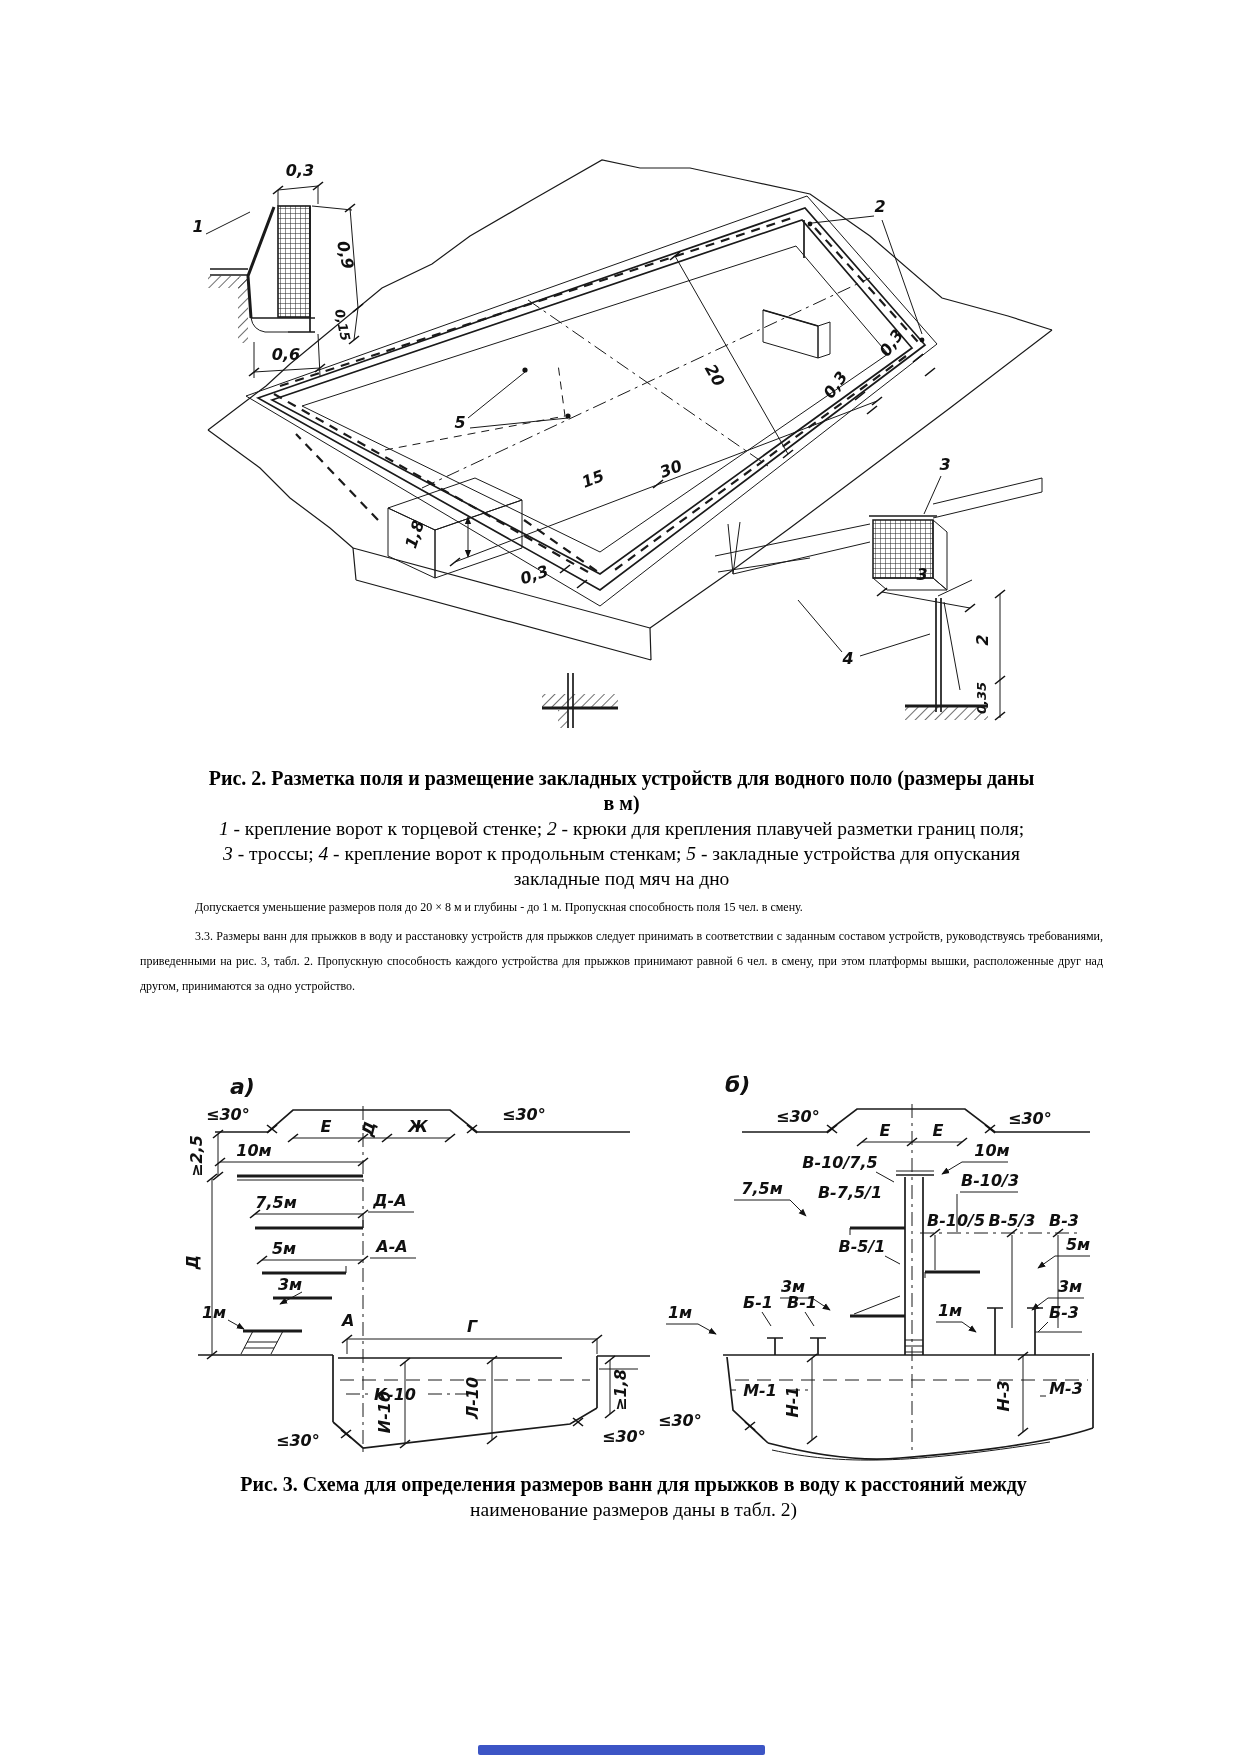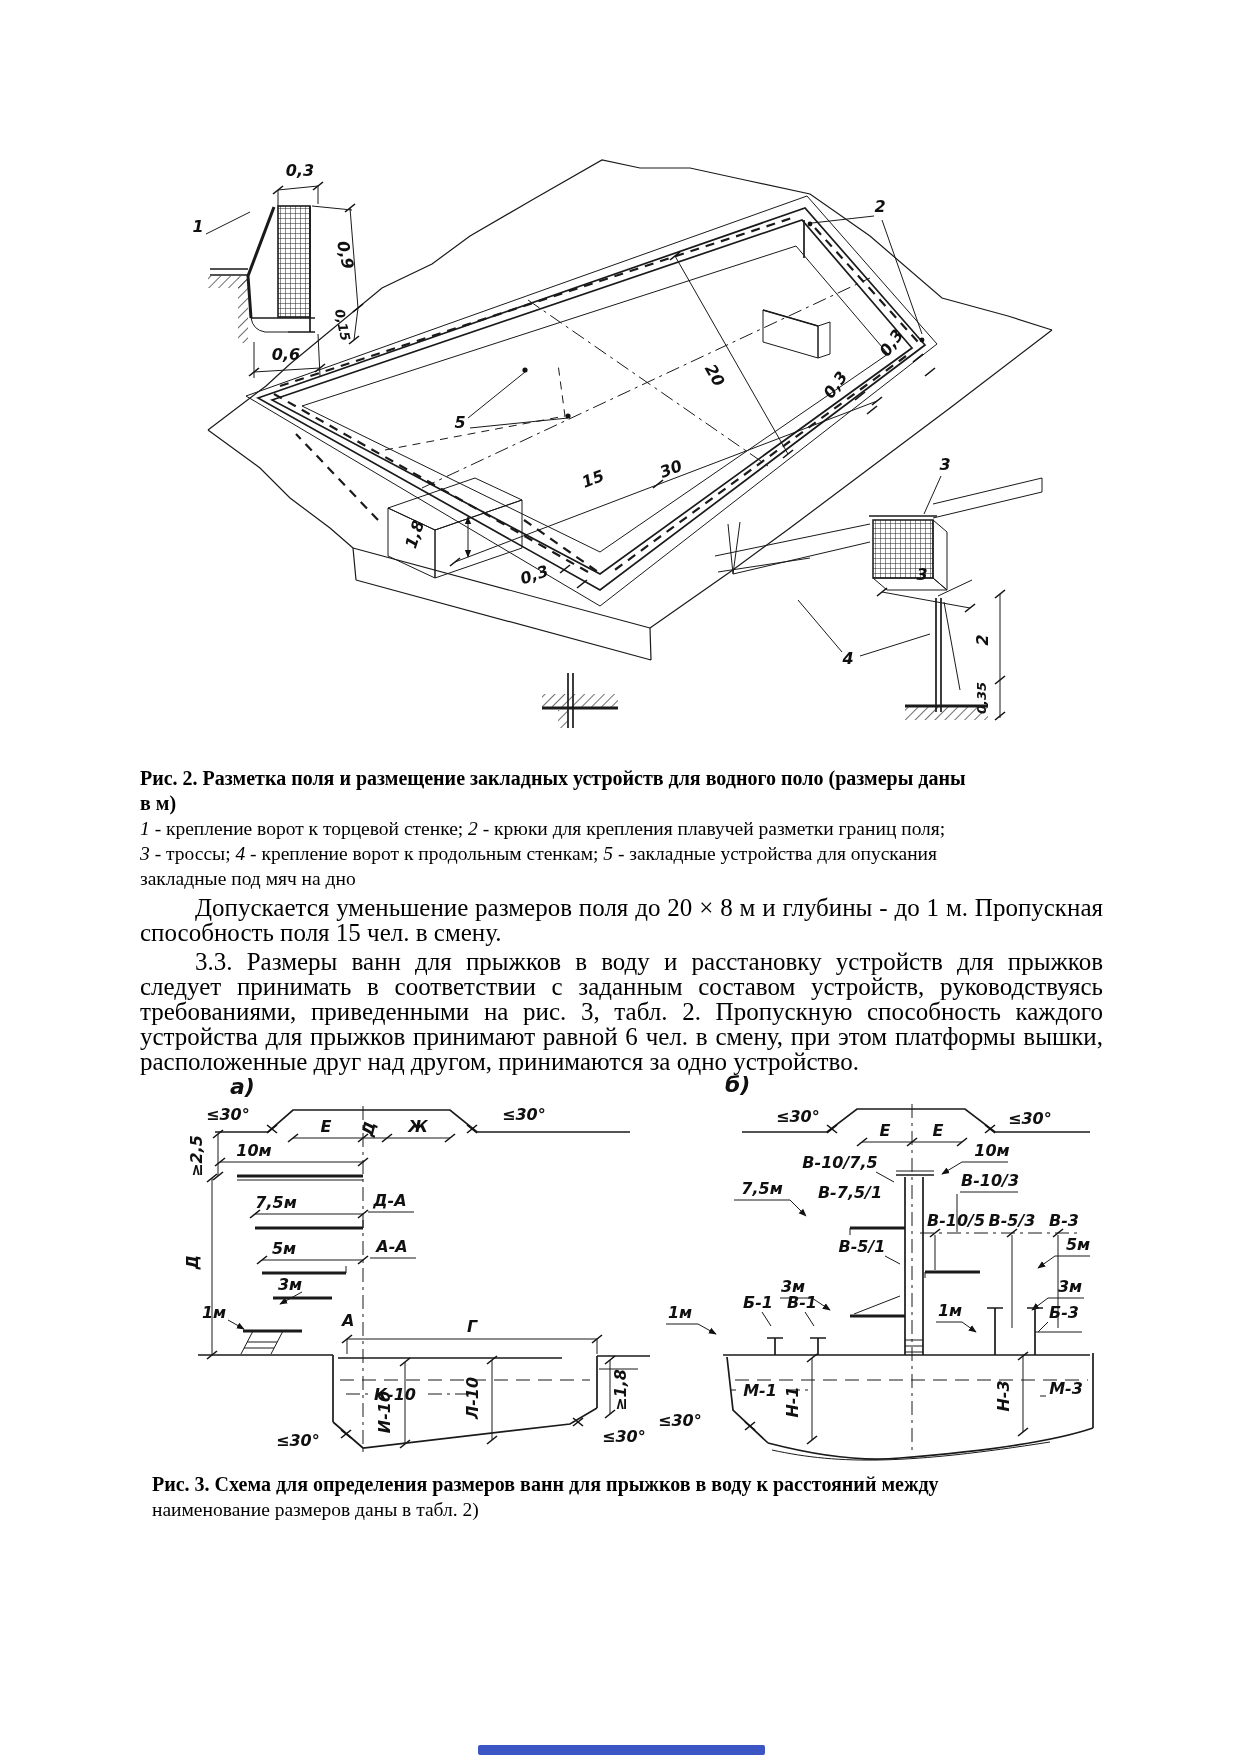--- a/index.html
+++ b/index.html
@@ -1,23 +1,23 @@
 <!DOCTYPE html>
 <html><head>
 <meta charset="utf-8">
 <style>
   html,body{margin:0;padding:0}
   body{width:1240px;height:1755px;position:relative;background:#ffffff;overflow:hidden;
        font-family:"Liberation Serif",serif;color:#000}
   .abs{position:absolute}
   .txtblock{width:963px}
-  .cap{font-weight:bold;font-size:20px;line-height:25px;text-align:left;margin:0}
-  .leg{font-size:19.5px;line-height:25px;text-align:left;margin:0}
+  .cap{font-weight:bold;font-size:20px;line-height:25px;text-align:center;margin:0}
+  .leg{font-size:19.5px;line-height:25px;text-align:center;margin:0}
   .it{font-style:italic}
-  .para{font-size:25px;line-height:25px;text-align:justify;text-indent:55px;margin:4px 0 0 0}
+  .para{font-size:12px;line-height:25px;text-align:justify;text-indent:55px;margin:4px 0 0 0}
   .b{font-weight:normal}
   svg text{font:italic 600 16px "DejaVu Sans",sans-serif;fill:#101010}
   svg text.sm{font-size:13px}
   svg text.big{font-size:22px}
   .ln{stroke:#1a1a1a;stroke-width:1.7;fill:none}
   .thk{stroke:#1a1a1a;stroke-width:3;fill:none}
   .tn{stroke:#1a1a1a;stroke-width:1;fill:none}
   .dsh{stroke:#1a1a1a;stroke-width:2.2;fill:none;stroke-dasharray:9 7}
   .dd{stroke:#1a1a1a;stroke-width:1;fill:none;stroke-dasharray:14 5 3 5}
   .wv{stroke:#1a1a1a;stroke-width:1.2;fill:none}

